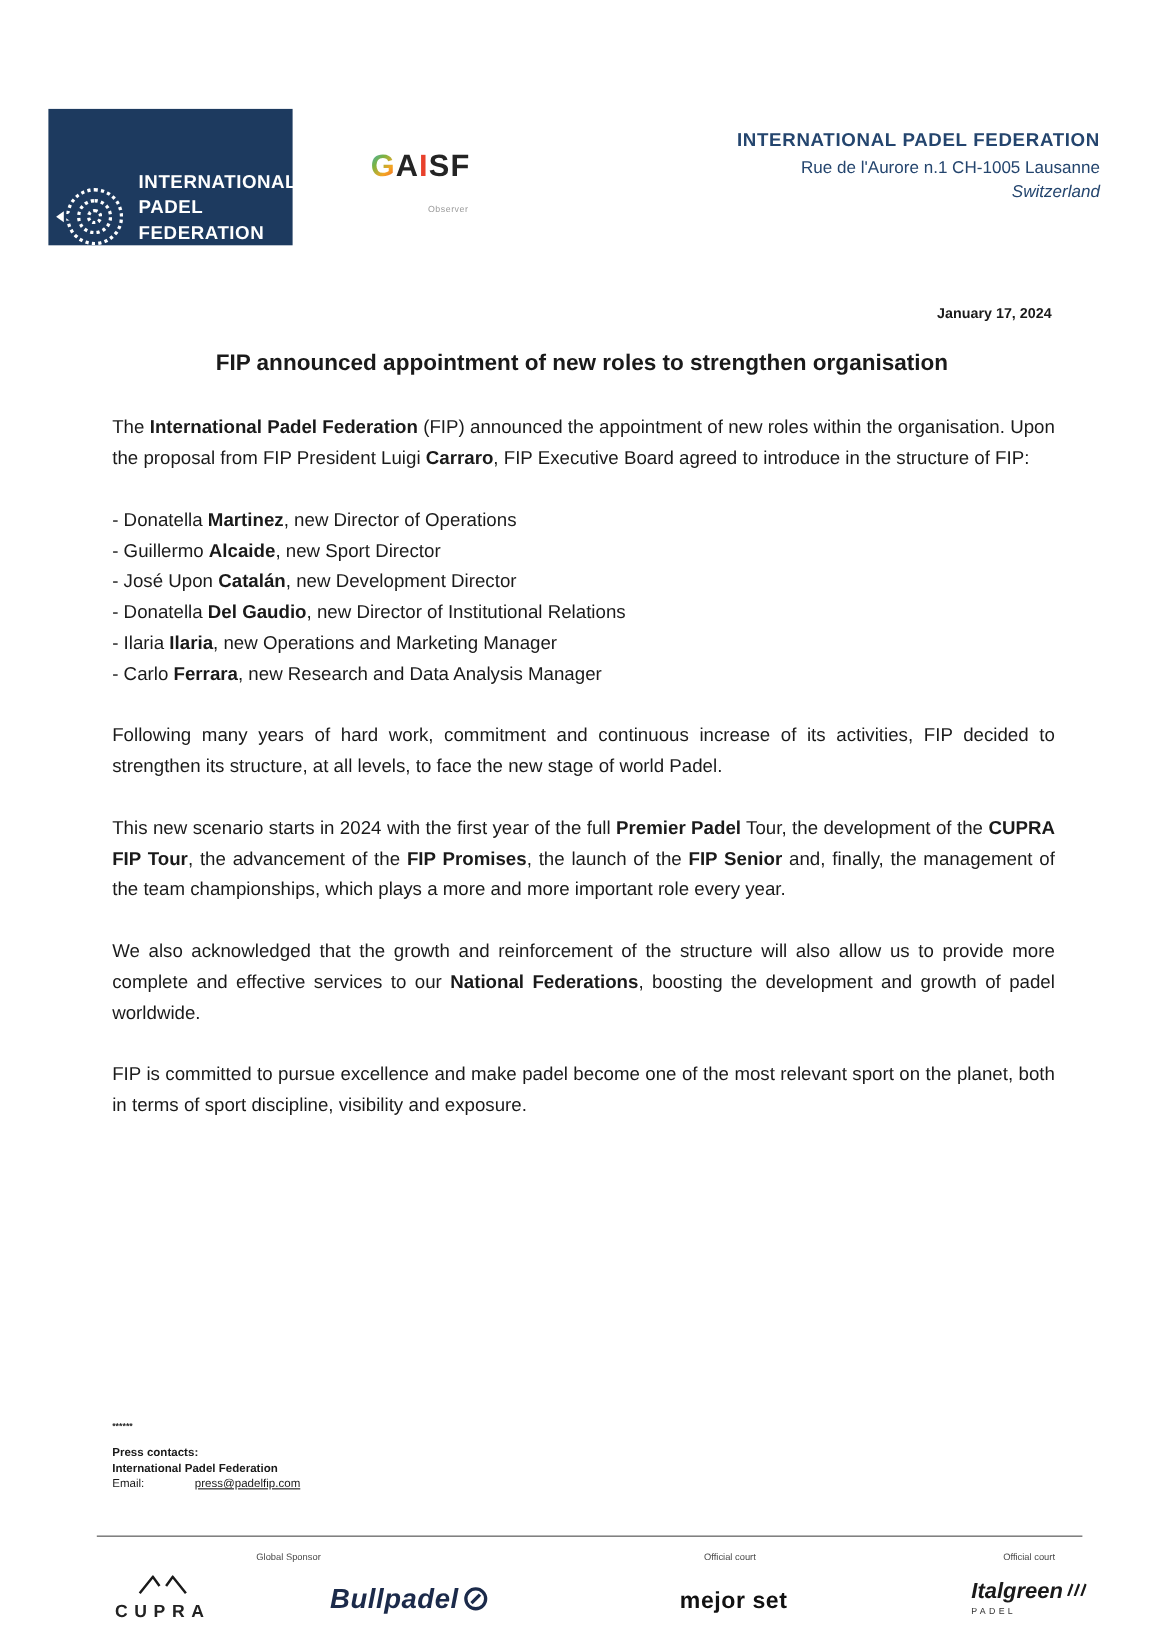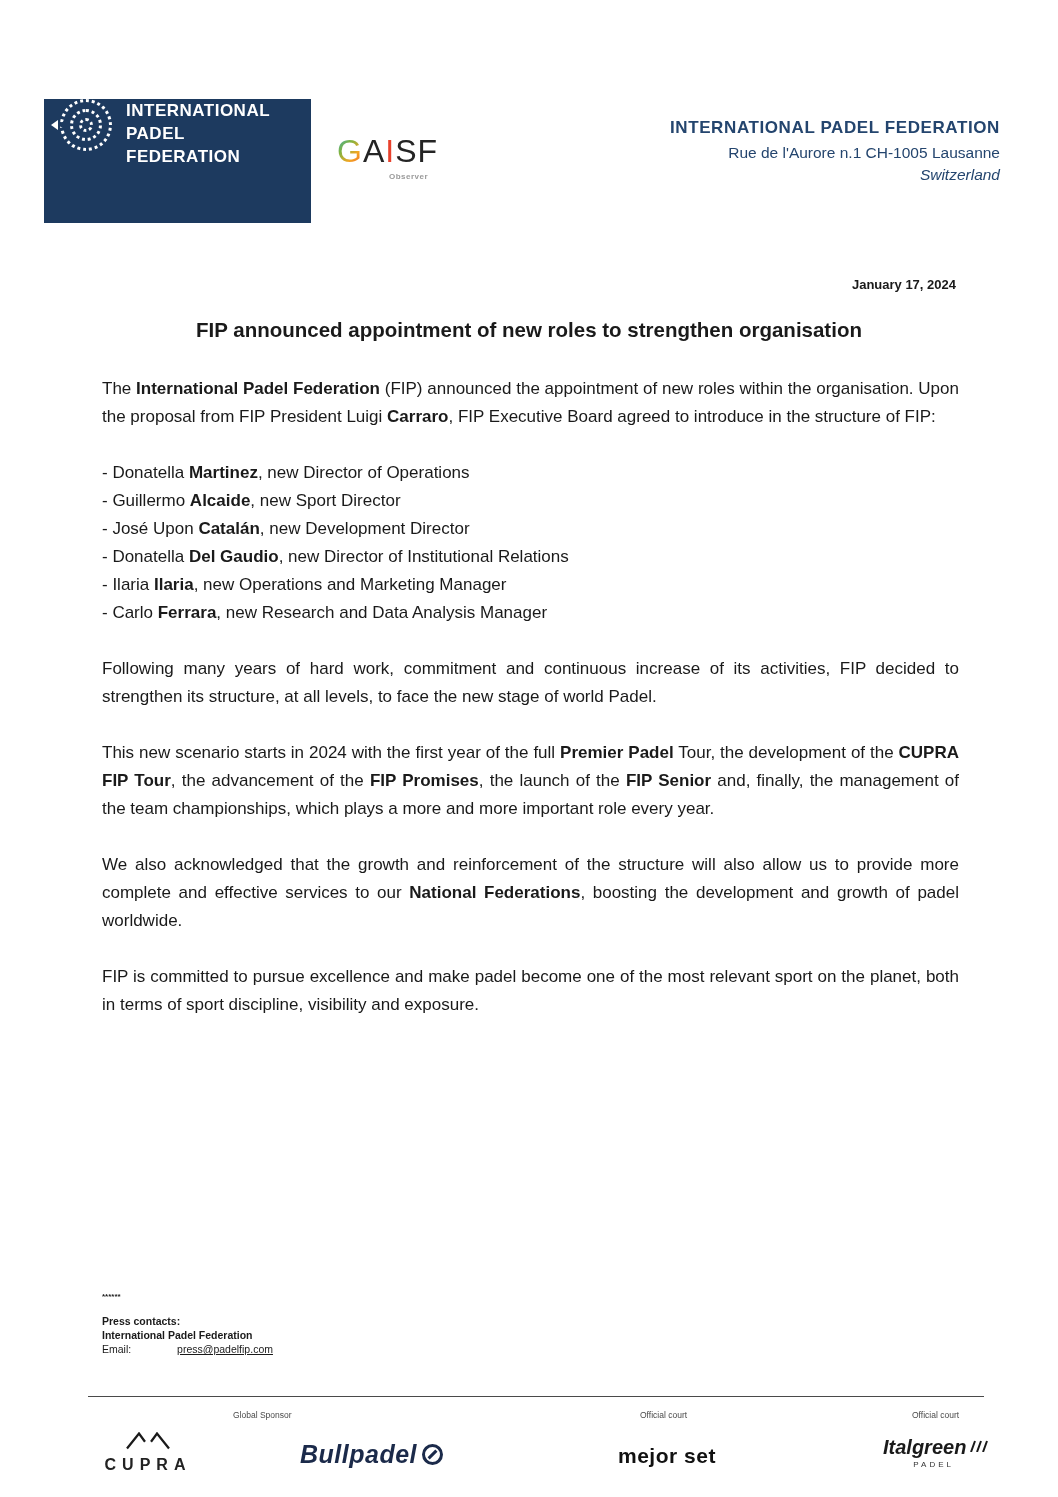--- a/index.html
+++ b/index.html
@@ -1,39 +1,39 @@
 <!DOCTYPE html>
 <html><head>
 <meta charset="utf-8">
 <style>
   * { margin:0; padding:0; box-sizing:border-box; }
   html,body { background:#ffffff; }
   body { font-family:"Liberation Sans", sans-serif; color:#1a1a1a; }
   .page { position:relative; width:1058px; height:1497px; background:#fff; margin:0 auto; overflow:hidden; }
 
   
-  .ipf-block { position:absolute; left:44px; top:99px; width:267px; height:124px;
-    background:#1d3a5f; display:flex; align-items:flex-start; padding-left:16px; }
+  .ipf-block { position:absolute; left:44px; top:99px; width:222px; height:124px;
+    background:#1d3a5f; display:flex; align-items:flex-end; padding-left:16px; }
   .ipf-icon { position:relative; width:52px; height:52px; border:3px dotted #fff; border-radius:50%; flex:0 0 auto; }
   .ipf-icon::before { content:""; position:absolute; inset:7px; border:3px dotted #fff; border-radius:50%; }
   .ipf-icon::after  { content:""; position:absolute; inset:16px; border:3px dotted #fff; border-radius:50%; }
   .ipf-notch { position:absolute; left:-5px; top:50%; transform:translateY(-50%); width:0; height:0;
     border-top:8px solid transparent; border-bottom:8px solid transparent; border-right:12px solid #1d3a5f; }
   .ipf-arrow { position:absolute; left:-12px; top:50%; transform:translateY(-50%); width:0; height:0;
     border-top:5px solid transparent; border-bottom:5px solid transparent; border-right:7px solid #fff; }
   .ipf-text { color:#fff; font-weight:bold; font-size:17px; line-height:23px; letter-spacing:0.5px; margin-left:14px; }
 
   
   .gaisf { position:absolute; left:337px; top:130px; }
-  .gaisf-word { font-size:32px; font-weight:400; letter-spacing:1px; line-height:42px; }
+  .gaisf-word { font-size:28px; font-weight:700; letter-spacing:1px; line-height:42px; }
   .g-grad { background:linear-gradient(135deg,#29abe2 0%,#7cb342 35%,#f5a623 65%,#e8412c 100%);
     -webkit-background-clip:text; background-clip:text; color:transparent; }
   .g-dark { color:#242424; }
   .g-red  { color:#e8412c; }
-  .gaisf-sub { font-size:8px; color:#9a9a9a; margin-top:0; margin-left:52px; letter-spacing:0.5px;font-weight:bold; }
+  .gaisf-sub { font-size:8px; color:#9a9a9a; margin-top:14px; margin-left:52px; letter-spacing:0.5px; }
 
   
   .addr { position:absolute; right:58px; top:118px; text-align:right; color:#24456e; }
   .addr-org { font-size:17px; font-weight:bold; letter-spacing:0.6px; }
   .addr-street { font-size:15.5px; margin-top:6px; }
   .addr-country { font-size:15.5px; font-style:italic; margin-top:4px; }
 
   
   .date { position:absolute; right:102px; top:277px; font-size:13px; font-weight:bold; }
   .doc-title { position:absolute; left:0; right:0; top:318px; text-align:center; font-size:20.5px; font-weight:bold; }
@@ -61,21 +61,21 @@
   .cupra { position:absolute; left:100px; top:1432px; width:96px; text-align:center; }
   .cupra-word { font-size:16px; font-weight:600; letter-spacing:6px; color:#222; margin-top:2px; }
 
   .bullpadel { position:absolute; left:300px; top:1440px; color:#1b2a4a; font-style:italic; font-weight:900; font-size:25px; letter-spacing:0.5px; white-space:nowrap; }
   .bp-circle { display:inline-block; width:21px; height:21px; border:3px solid #1b2a4a; border-radius:50%;
     margin-left:5px; vertical-align:-2px; position:relative; }
   .bp-circle::after { content:""; position:absolute; left:2px; top:6px; width:11px; height:3px; background:#1b2a4a; transform:rotate(-45deg); }
 
   .mejorset { position:absolute; left:618px; top:1444px; font-size:21px; font-weight:800; color:#111; letter-spacing:0.5px; }
 
-  .italgreen { position:absolute; left:883px; top:1436px; text-align:center; }
+  .italgreen { position:absolute; left:883px; top:1436px; text-align:left; }
   .ig-word { font-size:20px; font-weight:900; font-style:italic; color:#1a1a1a; white-space:nowrap; }
   .ig-sub { font-size:8px; letter-spacing:3px; color:#333; margin-top:1px; margin-right:4px; }
   .ig-swoosh { display:inline-block; vertical-align:2px; margin-left:2px; }
 </style>
 </head>
 <body>
 
 <div class="page">
 
   <div class="ipf-block">

